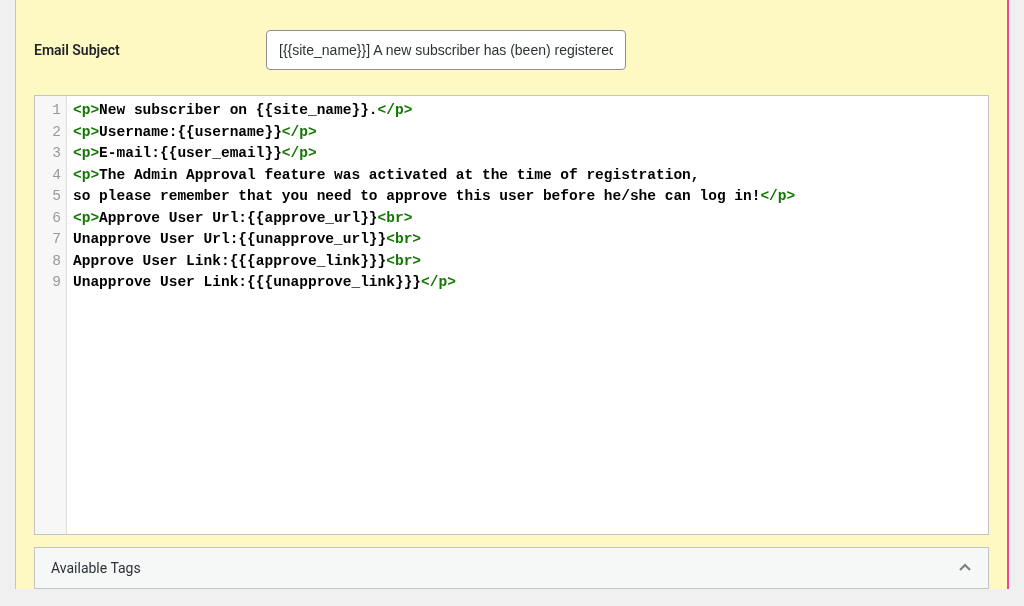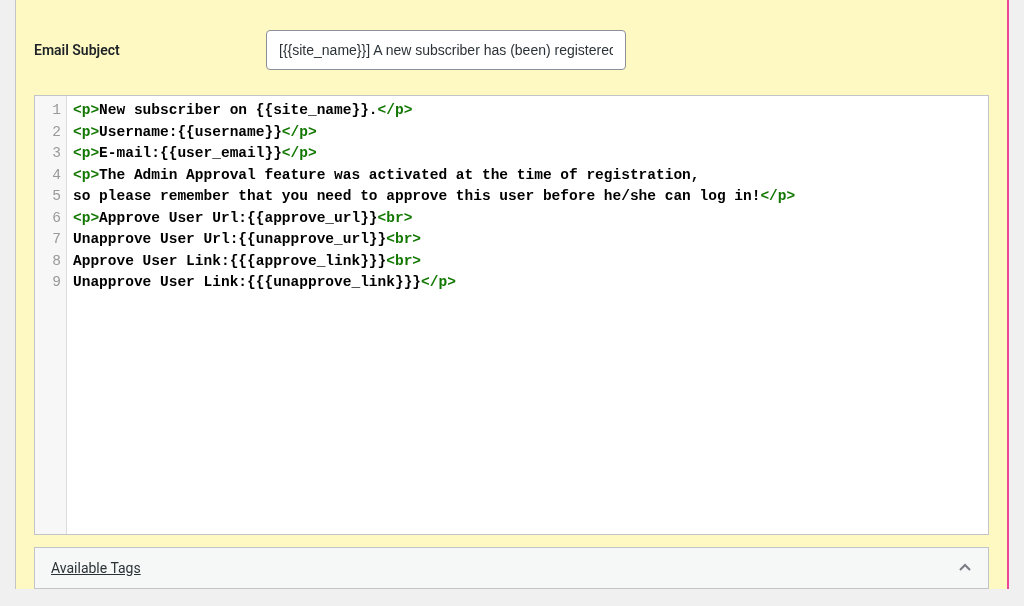--- a/index.html
+++ b/index.html
@@ -73,21 +73,20 @@
     overflow-x: auto;
     font-weight: bold;
   }
   .code .ln { display: block; height: 21.5px; }
   .tag { color: #117700; }
   .txt { color: #000; }
   .accordion {
     margin: 12px 18px 0 18px;
     background: #f6f7f7;
     border: 1px solid #c3c4c7;
-    text-decoration: underline;
   }
   .accordion-header {
     display: flex;
     justify-content: space-between;
     align-items: center;
     padding: 12px 16px;
     cursor: pointer;
   }
   .accordion-title {
     font-size: 14px;

